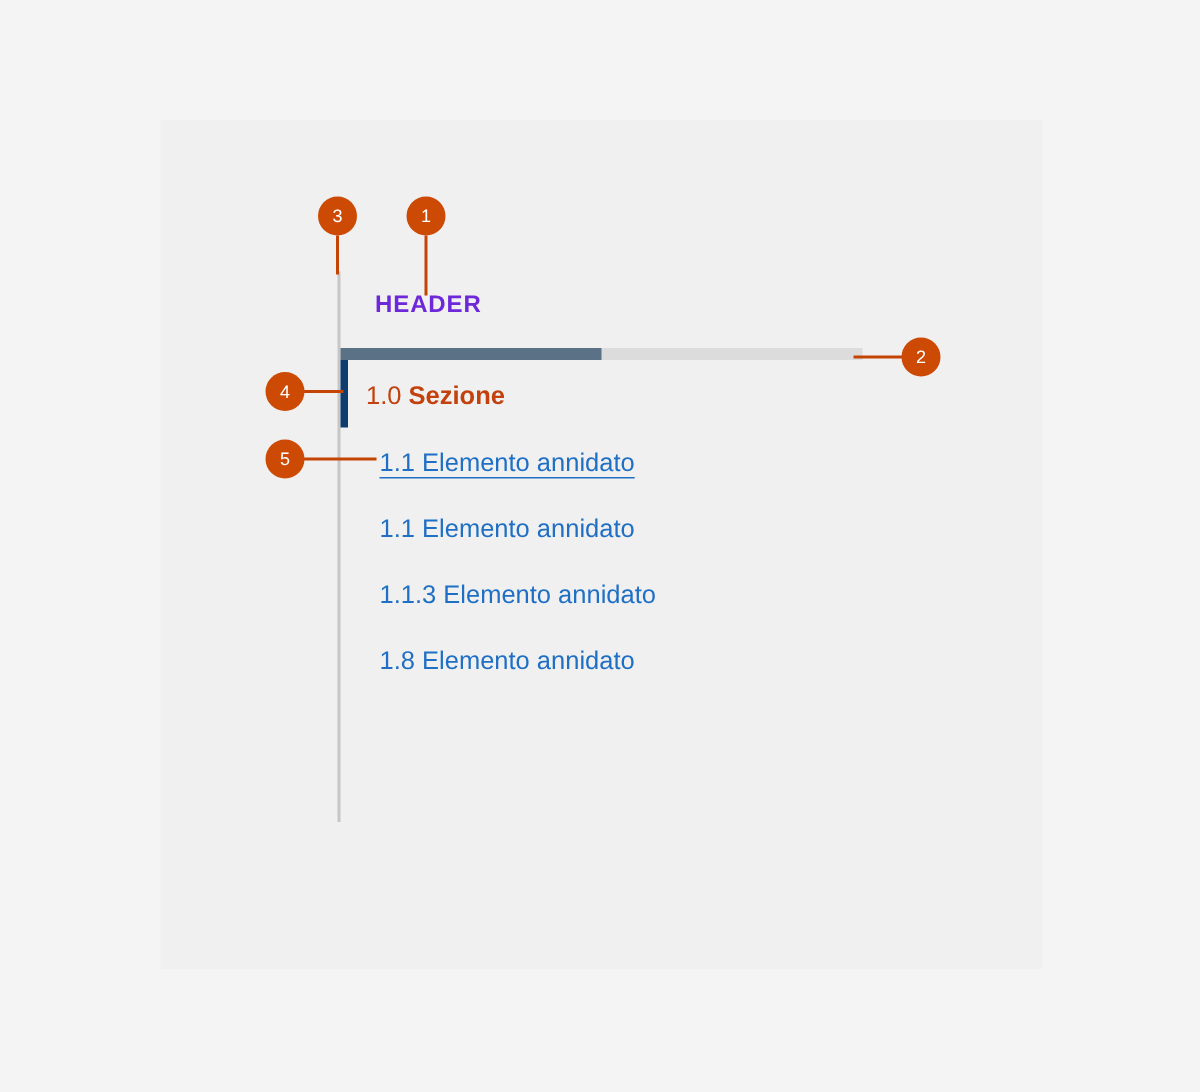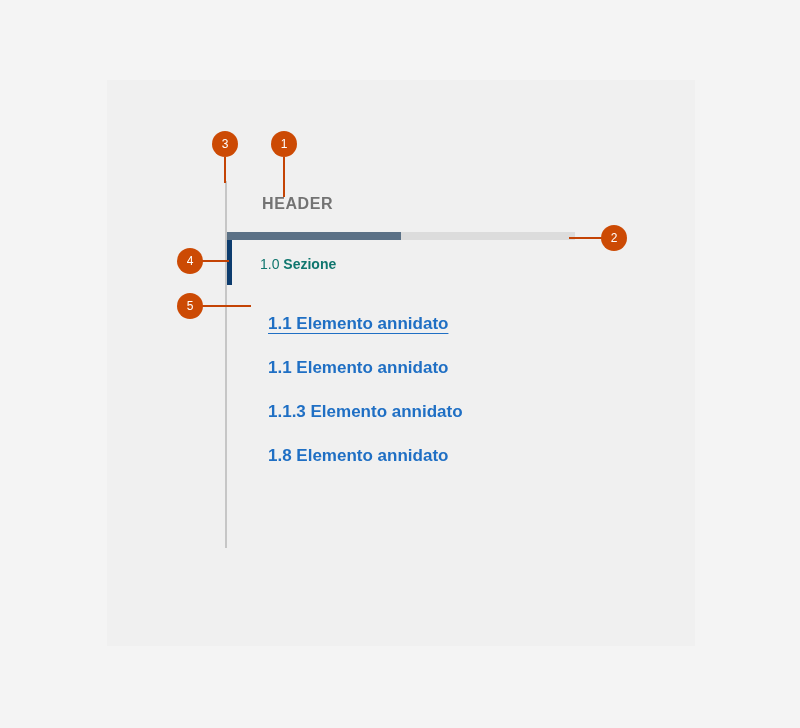--- a/index.html
+++ b/index.html
@@ -35,23 +35,22 @@
     background: #c6c6c6;
   }
 
   #header-label {
     position: absolute;
     left: 250px;
     top: 194px;
     font-size: 16px;
     font-weight: bold;
     letter-spacing: 0.6px;
-    color: #737373;
+    color: #6d28d9;
     line-height: 20px;
-    margin-left: 12px;
   }
 
   
   #progress-track {
     position: absolute;
     left: 227px;
     top: 232px;
     width: 348px;
     height: 8px;
     background: #dcdcdc;
@@ -68,43 +67,42 @@
   #active-indicator {
     position: absolute;
     left: 227px;
     top: 240px;
     width: 5px;
     height: 45px;
     background: #0d3c6e;
   }
   #section-title {
     position: absolute;
-    left: 260px;
+    left: 244px;
     top: 252px;
-    font-size: 14px;
-    color: #0f766e;
+    font-size: 17px;
+    color: #c2410c;
     line-height: 24px;
     white-space: nowrap;
   }
   #section-title .num {
     font-weight: normal;
   }
   #section-title .name {
     font-weight: bold;
   }
 
   
   #nested-list {
     position: absolute;
     left: 251px;
     top: 294px;
-    margin: 17px;
+    margin: 2px;
     padding: 0;
     list-style: none;
-    font-weight: bold;
   }
   #nested-list li {
     height: 44px;
     line-height: 26px;
   }
   #nested-list a {
     font-size: 17px;
     color: #1f6fc4;
     text-decoration: none;
     white-space: nowrap;

